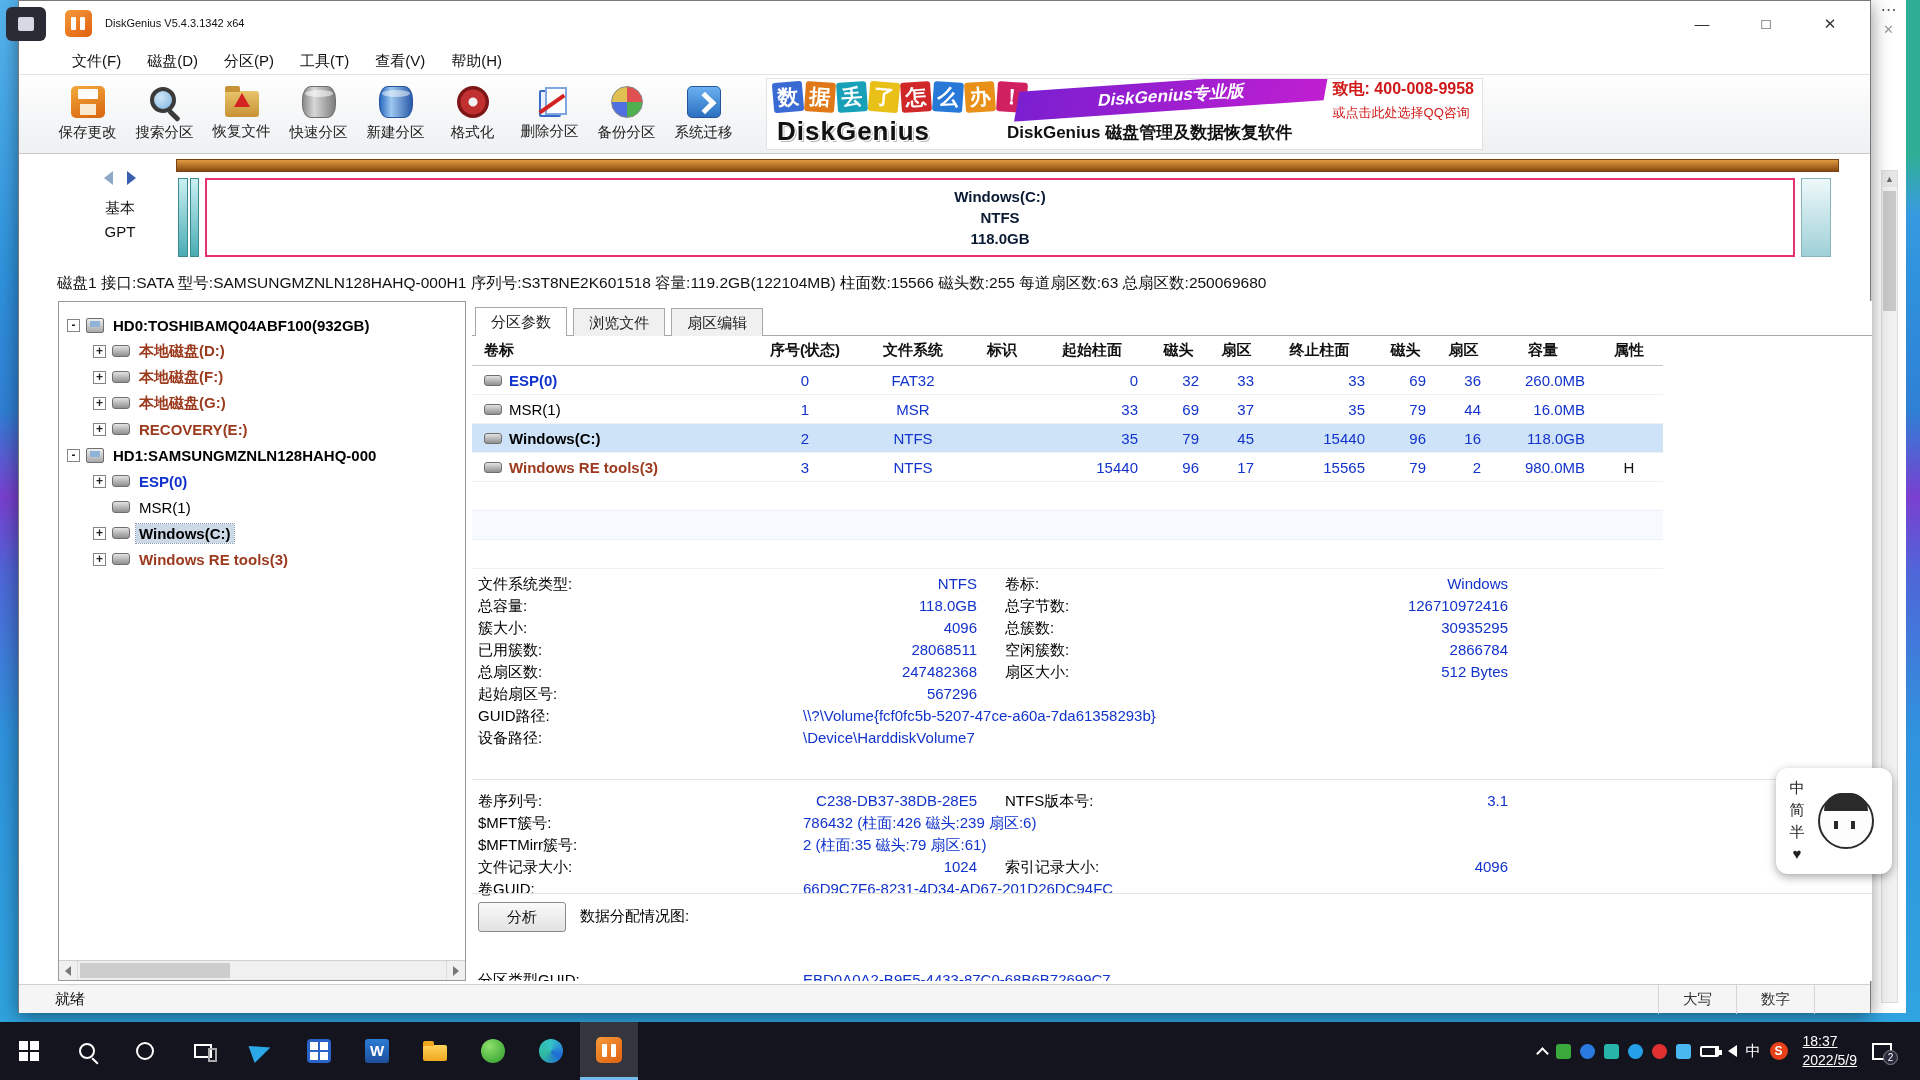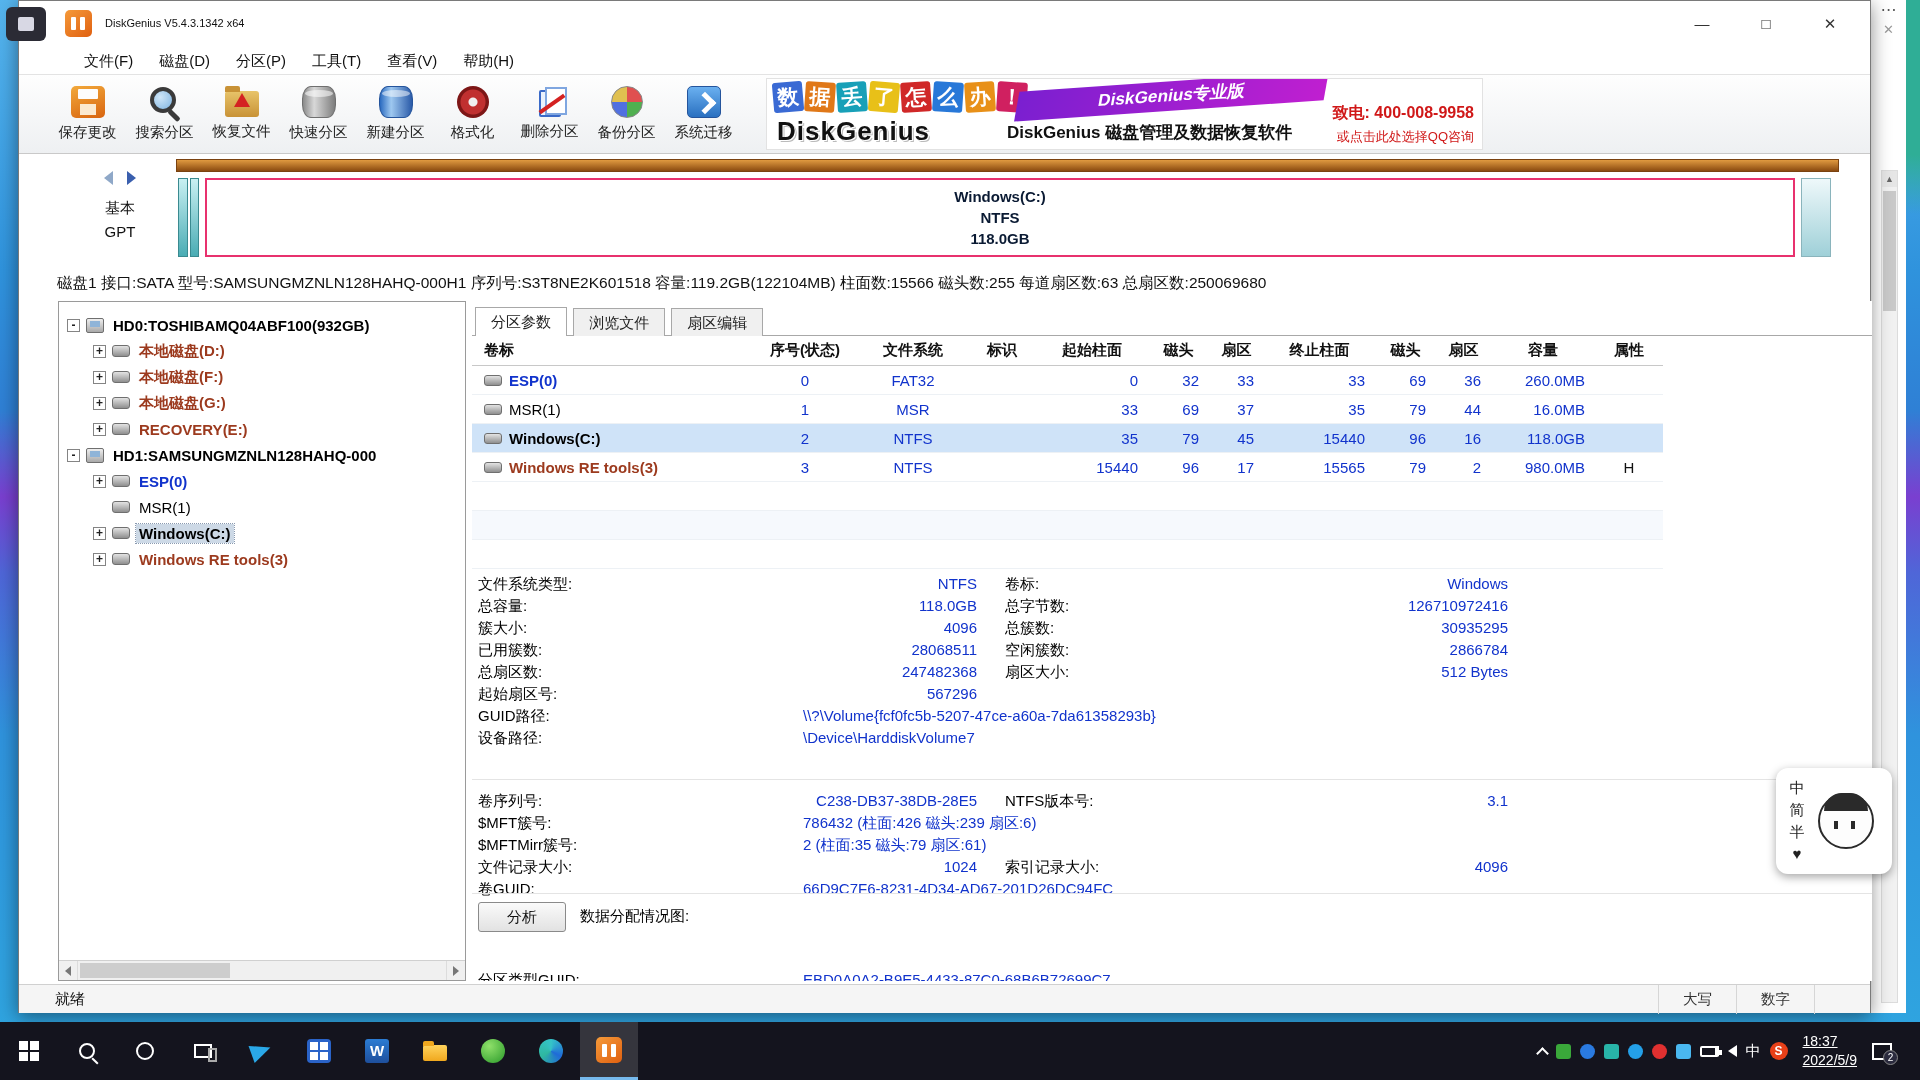--- a/index.html
+++ b/index.html
@@ -28,21 +28,21 @@
   .app-icon{position:absolute;left:46px;top:9px;width:27px;height:27px;}
   .dg-icon{display:inline-block;width:100%;height:100%;background:linear-gradient(140deg,#f59a3a,#e06010);
     border-radius:5px;position:relative;}
   .dg-icon::after{content:"";position:absolute;left:6px;top:7px;width:5px;height:13px;background:#fff;
     box-shadow:9px 0 0 #fff;border-radius:1px;}
   .title-text{position:absolute;left:86px;top:0;height:45px;line-height:45px;font-size:11px;color:#111;}
   .win-controls{position:absolute;right:8px;top:0;height:45px;display:flex;}
   .win-btn{width:64px;height:45px;line-height:45px;text-align:center;font-size:15px;color:#333;}
   
   .menubar{position:absolute;left:0;top:45px;right:0;height:29px;background:#fff;display:flex;
-    align-items:center;padding-left:52px;border-bottom:1px solid #e3e3e3;}
+    align-items:center;padding-left:40px;border-bottom:1px solid #e3e3e3;}
   .menu-item{padding:0 13px;height:29px;line-height:29px;font-size:15px;color:#111;}
   
   .toolbar{position:absolute;left:0;top:74px;right:0;height:79px;
     background:linear-gradient(#fefefe,#eef0f2);border-bottom:1px solid #c9c9c9;}
   .tbtns{position:absolute;left:30px;top:2px;display:flex;}
   .tbtn{width:77px;height:74px;display:flex;flex-direction:column;align-items:center;justify-content:center;gap:5px;}
   .tlab{font-size:14.5px;color:#222;white-space:nowrap;}
   .tico{width:34px;height:32px;position:relative;}
   .i-save{background:linear-gradient(160deg,#f2a93b,#d8640f);border-radius:5px;}
   .i-save::before{content:"";position:absolute;left:7px;top:3px;right:7px;height:10px;background:#fdfdfd;border-radius:1px;}
@@ -79,21 +79,21 @@
   .bchar:nth-child(4){background:#e8c018;transform:rotate(5deg);}
   .bchar:nth-child(5){background:#d02828;transform:rotate(-4deg);}
   .bchar:nth-child(6){background:#2878d8;transform:rotate(4deg);}
   .bchar:nth-child(7){background:#e89018;transform:rotate(-4deg);}
   .bchar:nth-child(8){background:#d02060;transform:rotate(4deg);}
   .bribbon{position:absolute;left:252px;top:2px;width:305px;height:30px;z-index:2;
     background:linear-gradient(100deg,#7a1fd0,#c01fd0);transform:skewX(-14deg) rotate(-4deg);
     color:#fff;font-weight:bold;font-size:17px;line-height:30px;text-align:center;}
   .blogo{position:absolute;left:10px;bottom:2px;font-weight:900;font-size:26px;color:#111;
     text-shadow:1px 1px 0 #fff,2px 2px 0 #bbb;letter-spacing:1px;z-index:1;}
-  .bphone{position:absolute;right:8px;top:24px;text-align:right;z-index:3;}
+  .bphone{position:absolute;right:8px;top:0;text-align:left;z-index:3;}
   .bphone .ph{color:#d01818;font-weight:bold;font-size:16px;}
   .bphone .qq{color:#d01818;font-size:13px;margin-top:4px;}
   .bsub{position:absolute;left:240px;bottom:5px;font-weight:bold;font-size:17px;color:#111;z-index:3;}
   
   .diskgraph{position:absolute;left:0;top:153px;right:0;height:110px;background:#fff;}
   .dg-nav{position:absolute;left:70px;top:16px;width:62px;text-align:center;}
   .dg-arrows{display:flex;justify-content:center;gap:14px;height:16px;align-items:center;}
   .arr{width:0;height:0;border-top:7px solid transparent;border-bottom:7px solid transparent;}
   .arr.left{border-right:9px solid #8fa8c8;}
   .arr.right{border-left:9px solid #3a5fae;}

